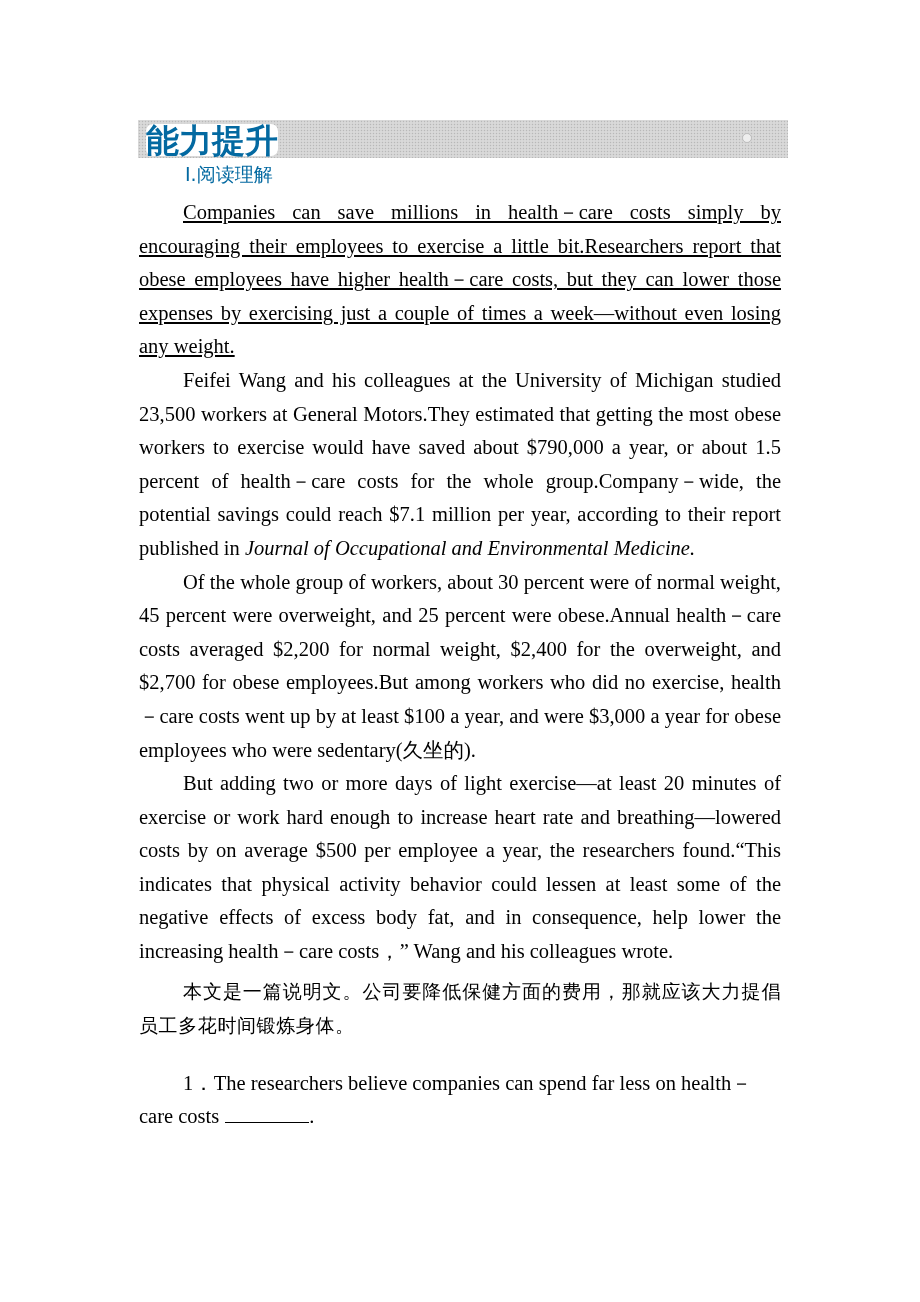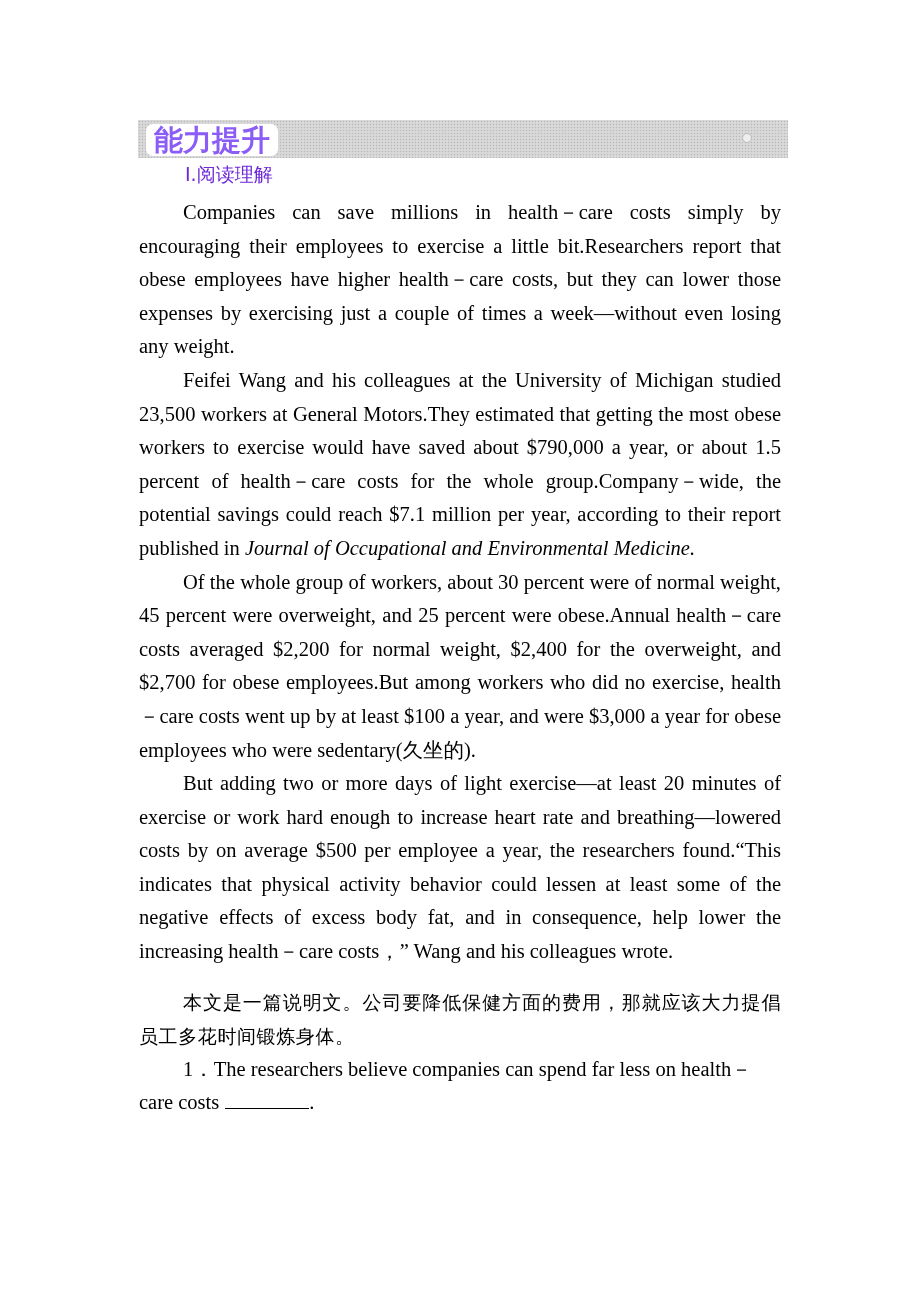--- a/index.html
+++ b/index.html
@@ -36,23 +36,23 @@
       height: 32px;
       background: #ffffff;
       border-radius: 7px;
       display: flex;
       align-items: center;
       justify-content: center;
     }
     .banner-title {
       font-family: "DejaVu Sans", "Liberation Sans", sans-serif;
       font-weight: bold;
-      font-size: 29px;
+      font-size: 33px;
       letter-spacing: 0px;
-      color: #8b5cf6;
+      color: #0369a1;
       line-height: 1;
     }
     .notes-box {
       position: absolute;
       left: 178px;
       top: 4px;
       width: 416px;
       height: 30px;
       background: #ffffff;
       border-radius: 6px;
@@ -85,45 +85,45 @@
       border: 1px solid #bdbdbd;
       box-sizing: border-box;
     }
     .section-heading {
       position: absolute;
       left: 185px;
       top: 161px;
       font-family: "DejaVu Sans", "Liberation Sans", sans-serif;
       font-size: 19px;
       line-height: 26px;
-      color: #6d28d9;
+      color: #0369a1;
     }
     .content {
       position: absolute;
       left: 139px;
       top: 196px;
       width: 642px;
       font-size: 20.5px;
       line-height: 33.6px;
       text-align: justify;
     }
     .para {
       margin: 0;
       text-indent: 44px;
     }
-    .para.p1 { margin-bottom: 0; }
+    .para.p1 { margin-bottom: 0; text-decoration: underline; }
     .para.cn {
       font-family: "DejaVu Sans", sans-serif;
       font-size: 19px;
       line-height: 34px;
       letter-spacing: 0.6px;
-      margin-top: 16px;
+      margin-top: 5px;
     }
     .para.q {
-      margin-top: 0;
+      margin-top: 25px;
       text-align: left;
     }
     .u { }
     .blank {
       display: inline-block;
       width: 84px;
       border-bottom: 1px solid #000;
       height: 18px;
       vertical-align: baseline;
       margin-left: 6px;

